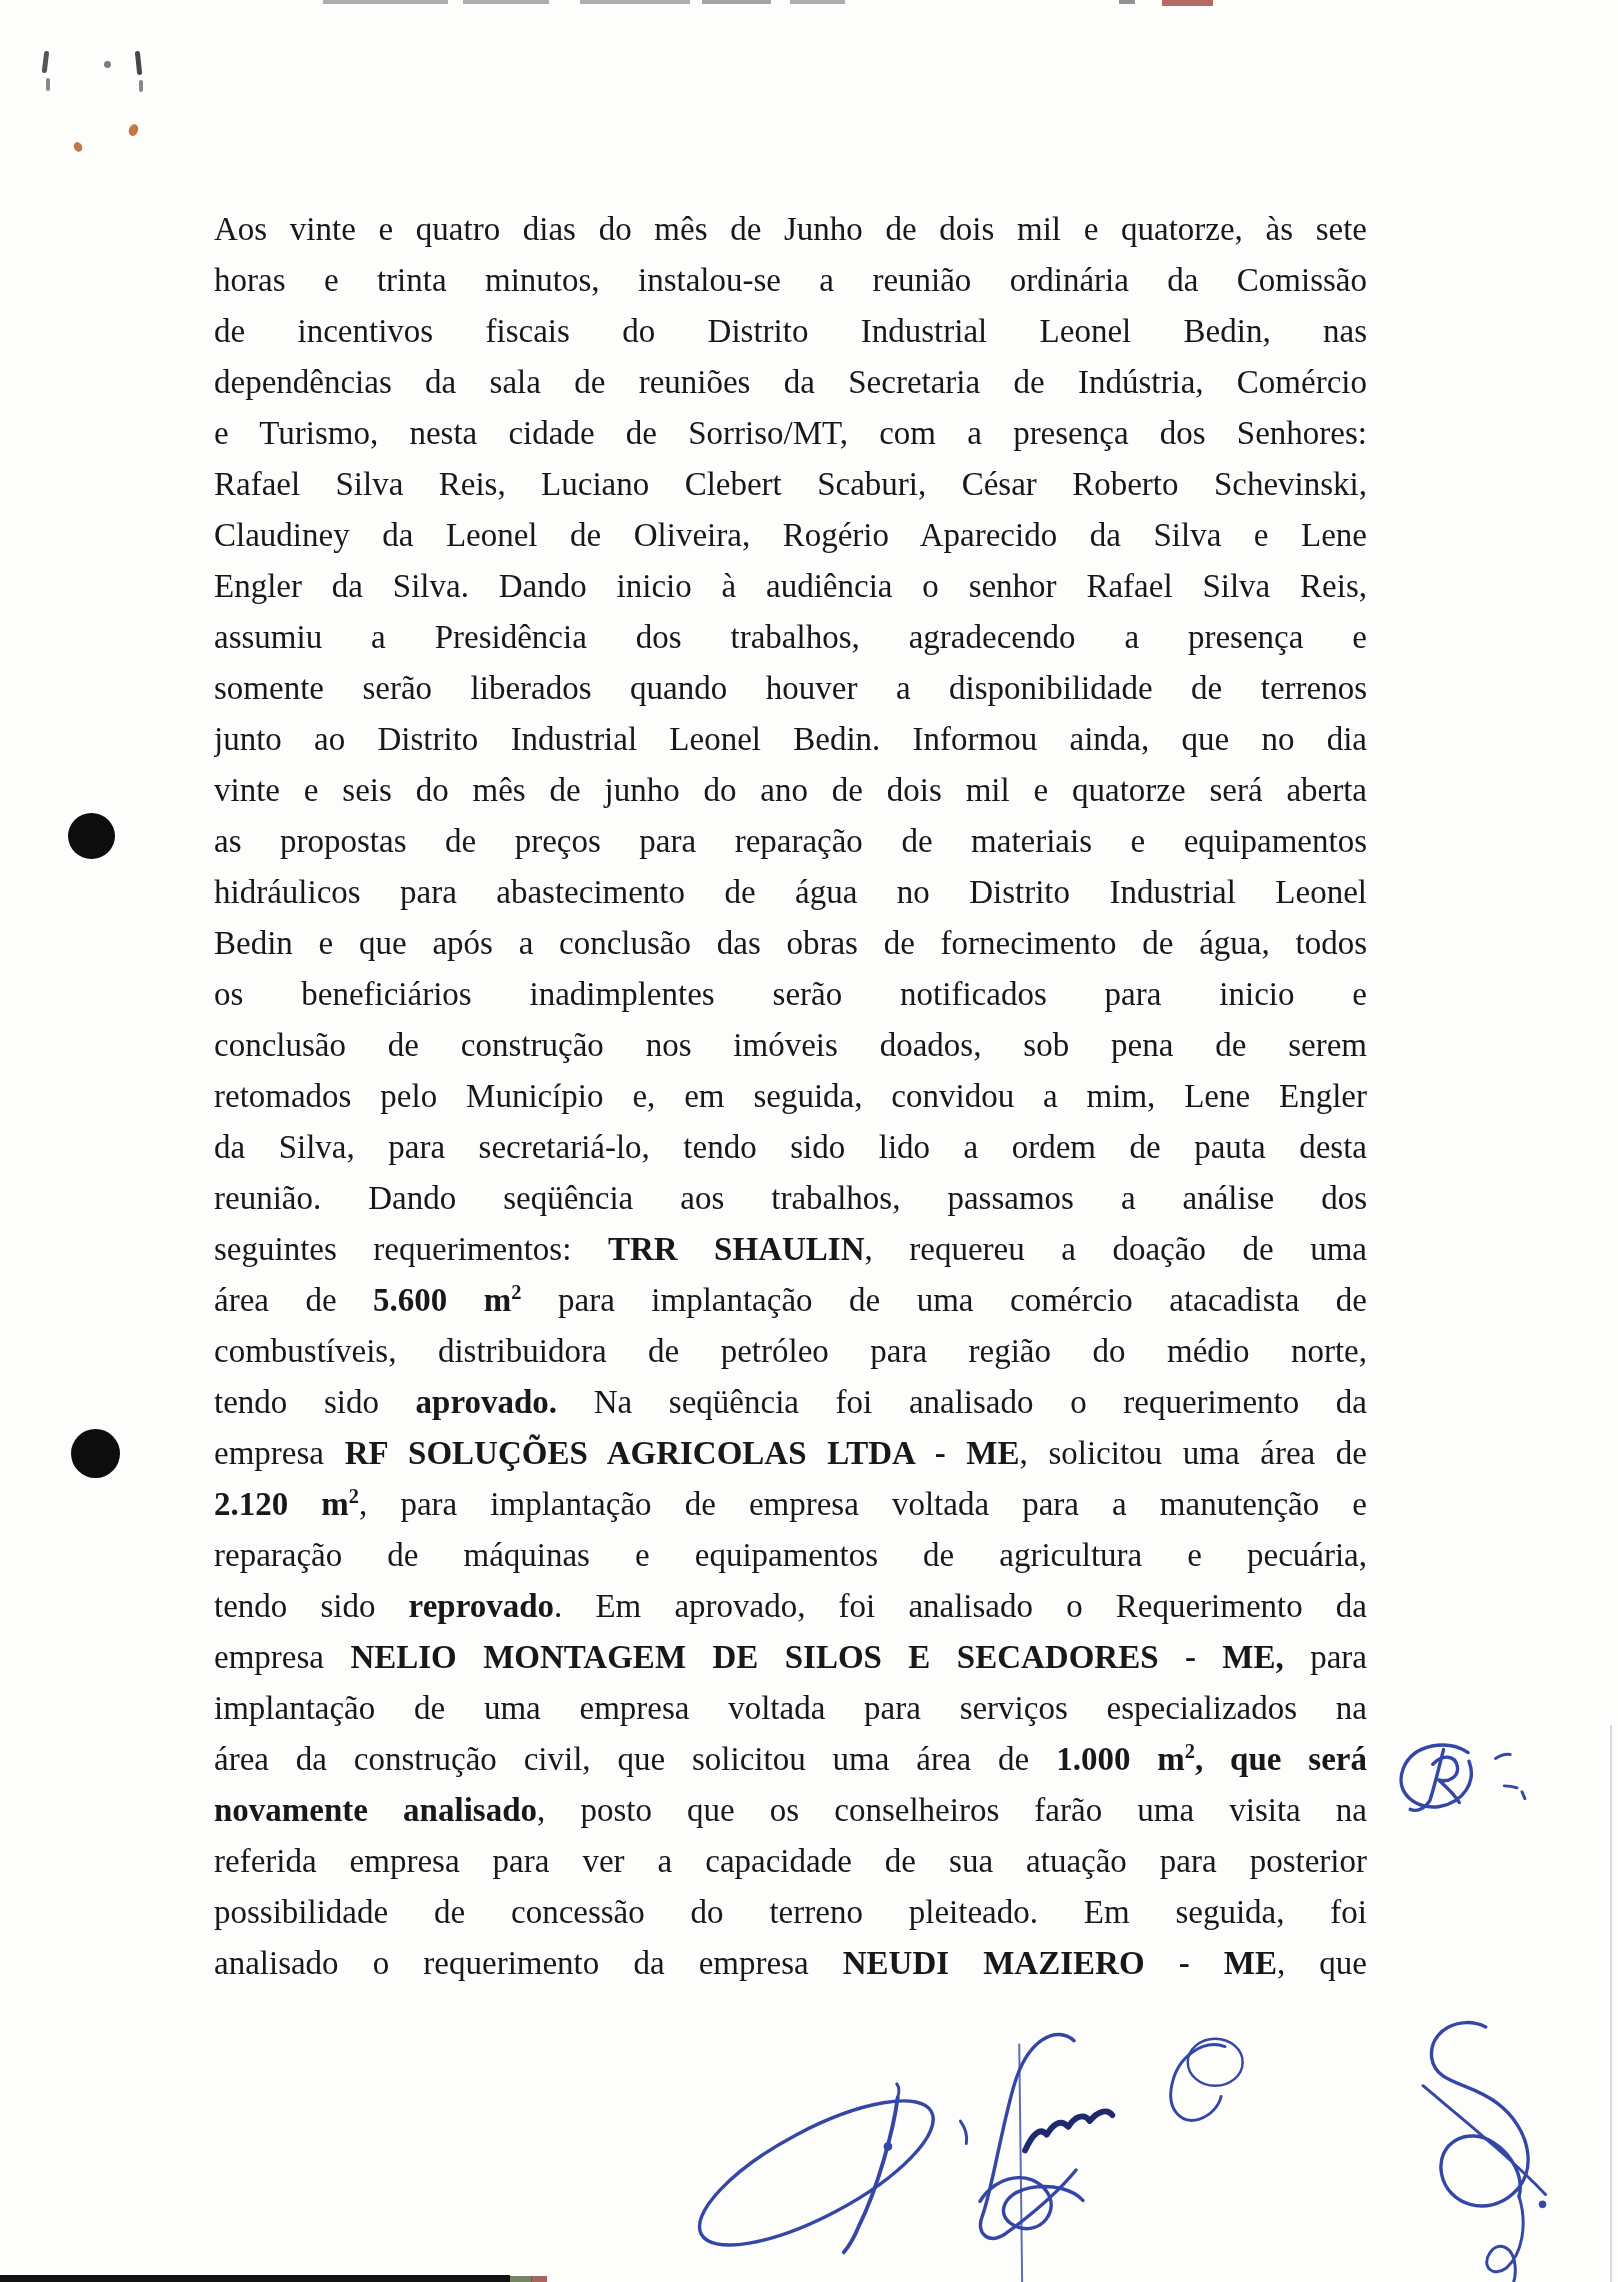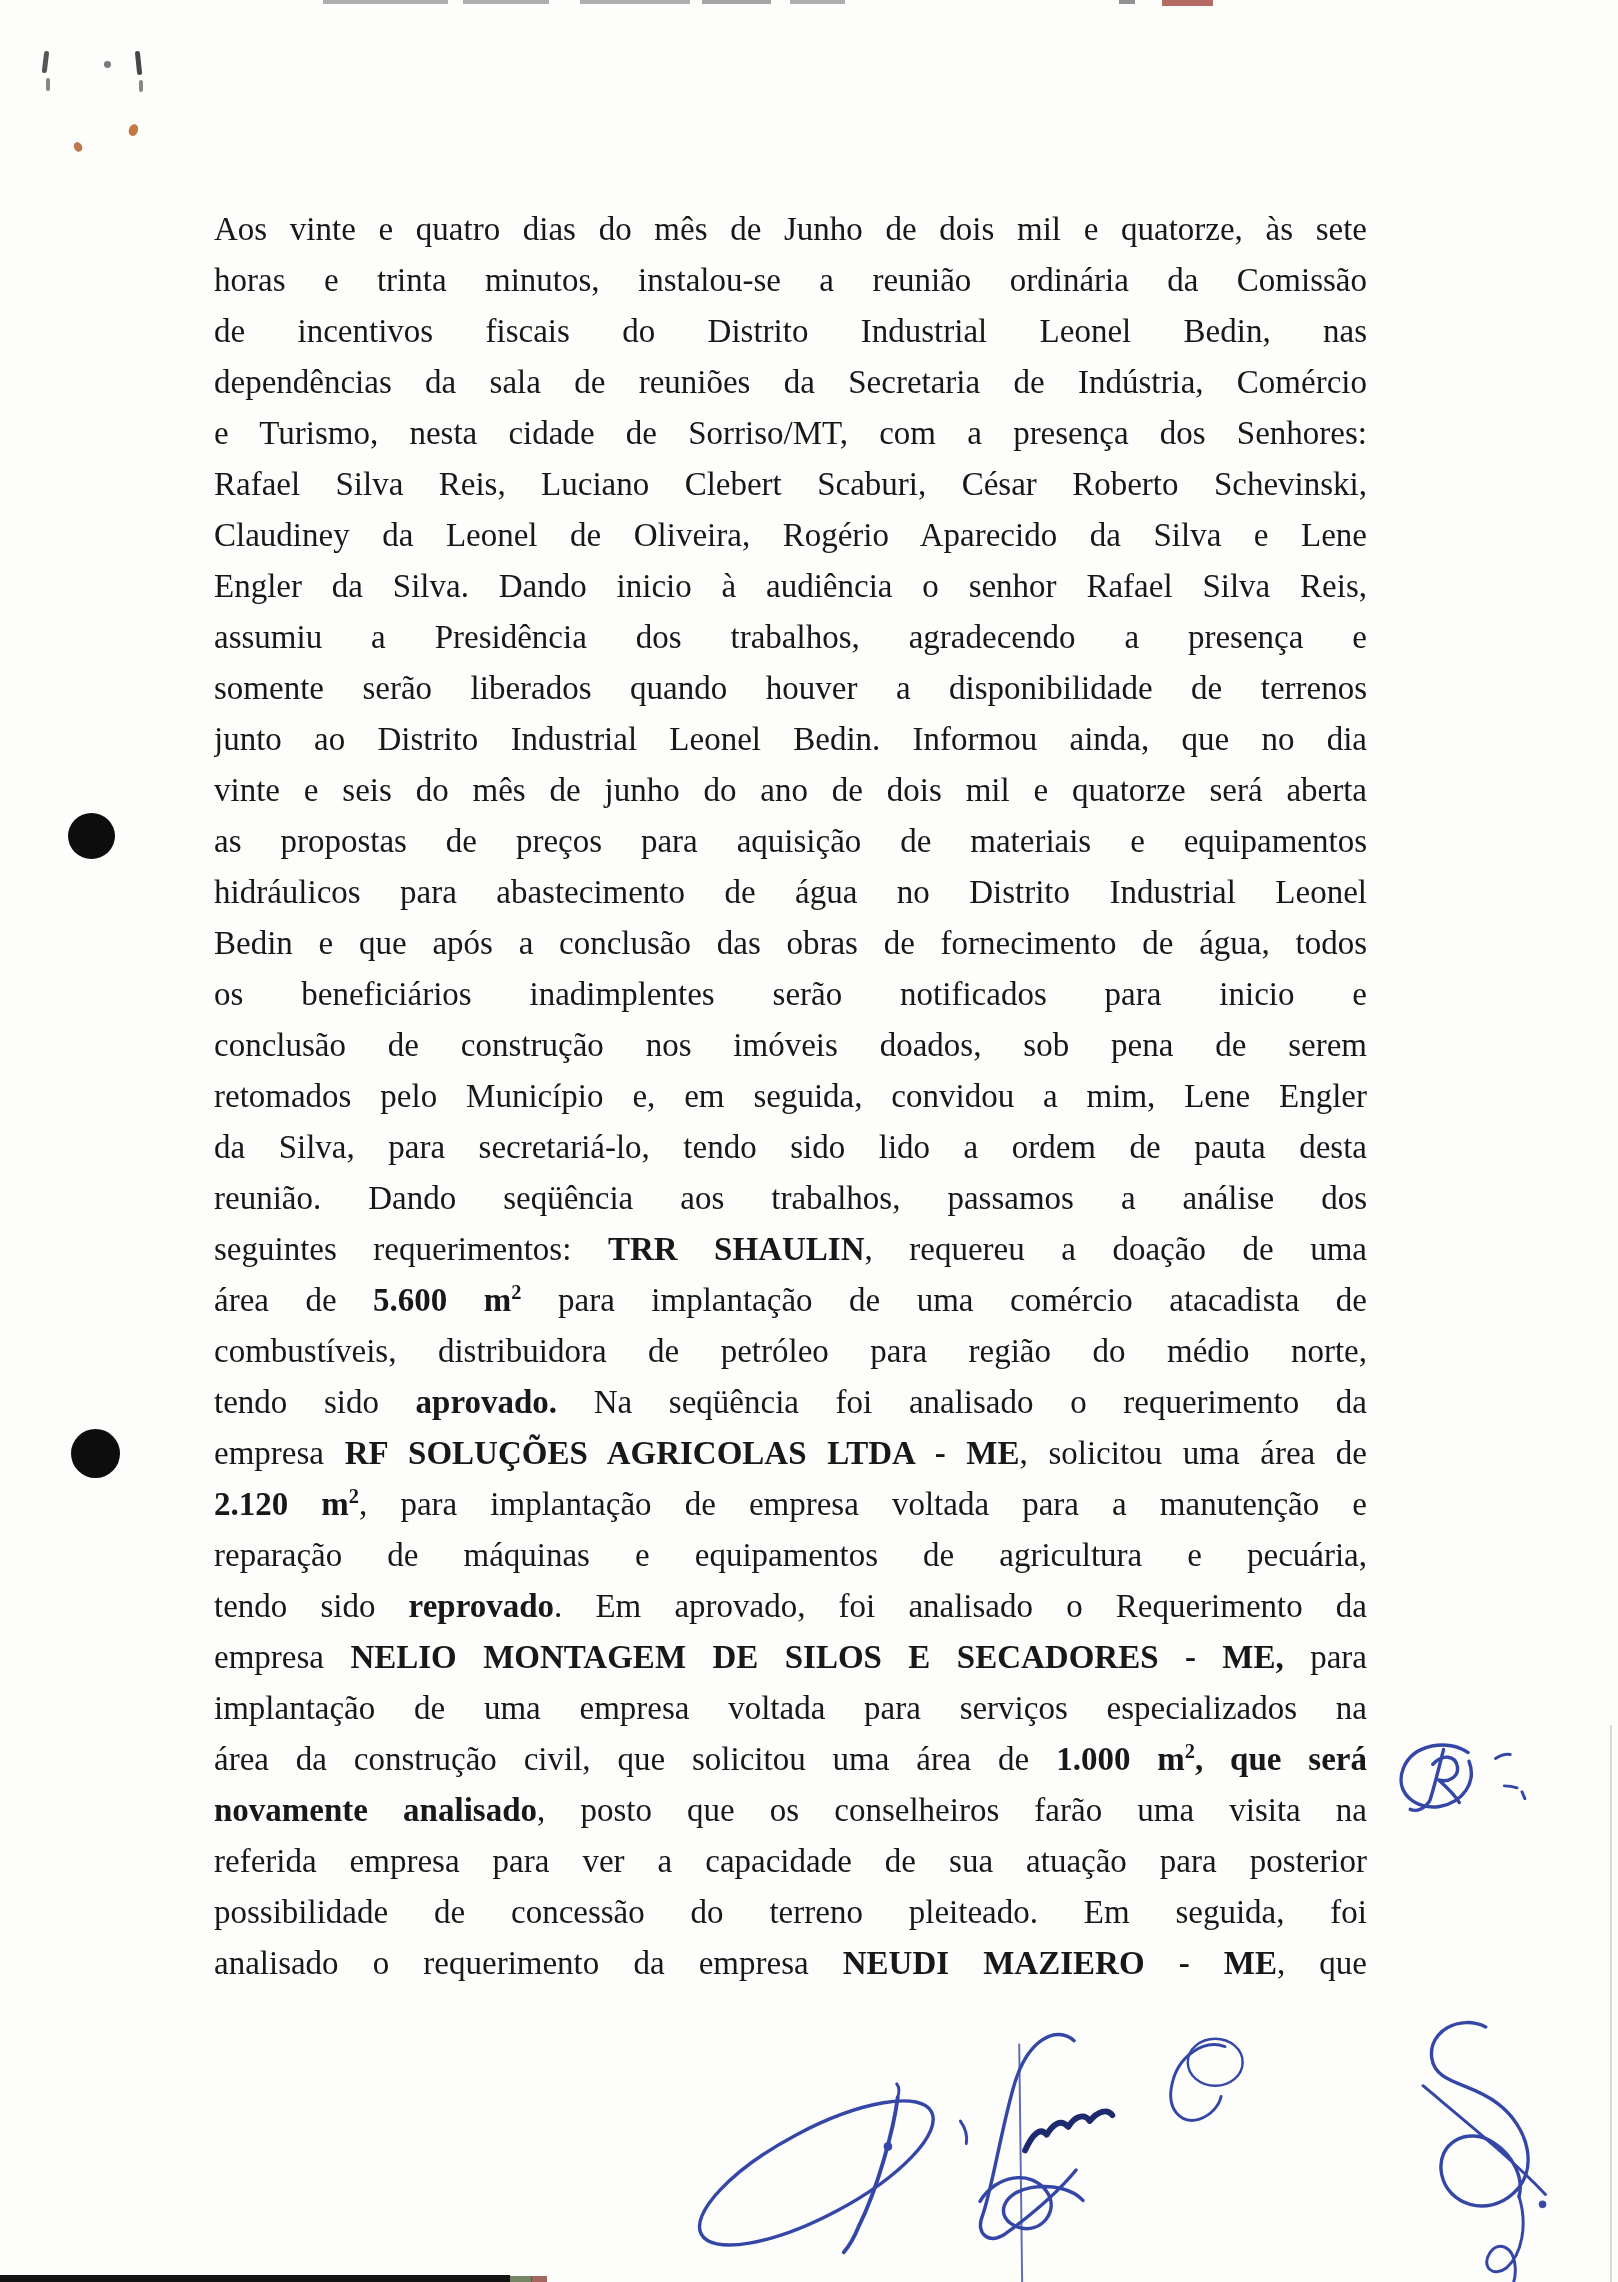--- a/index.html
+++ b/index.html
@@ -93,21 +93,21 @@
       <div class="line"><span>de incentivos fiscais do Distrito Industrial Leonel Bedin, nas</span></div>
       <div class="line"><span>dependências da sala de reuniões da Secretaria de Indústria, Comércio</span></div>
       <div class="line"><span>e Turismo, nesta cidade de Sorriso/MT, com a presença dos Senhores:</span></div>
       <div class="line"><span>Rafael Silva Reis, Luciano Clebert Scaburi, César Roberto Schevinski,</span></div>
       <div class="line"><span>Claudiney da Leonel de Oliveira, Rogério Aparecido da Silva e Lene</span></div>
       <div class="line"><span>Engler da Silva. Dando inicio à audiência o senhor Rafael Silva Reis,</span></div>
       <div class="line"><span>assumiu a Presidência dos trabalhos, agradecendo a presença e</span></div>
       <div class="line"><span>somente serão liberados quando houver a disponibilidade de terrenos</span></div>
       <div class="line"><span>junto ao Distrito Industrial Leonel Bedin. Informou ainda, que no dia</span></div>
       <div class="line"><span>vinte e seis do mês de junho do ano de dois mil e quatorze será aberta</span></div>
-      <div class="line"><span>as propostas de preços para aquisição de materiais e equipamentos</span></div>
+      <div class="line"><span>as propostas de preços para reparação de materiais e equipamentos</span></div>
       <div class="line"><span>hidráulicos para abastecimento de água no Distrito Industrial Leonel</span></div>
       <div class="line"><span>Bedin e que após a conclusão das obras de fornecimento de água, todos</span></div>
       <div class="line"><span>os beneficiários inadimplentes serão notificados para inicio e</span></div>
       <div class="line"><span>conclusão de construção nos imóveis doados, sob pena de serem</span></div>
       <div class="line"><span>retomados pelo Município e, em seguida, convidou a mim, Lene Engler</span></div>
       <div class="line"><span>da Silva, para secretariá-lo, tendo sido lido a ordem de pauta desta</span></div>
       <div class="line"><span>reunião. Dando seqüência aos trabalhos, passamos a análise dos</span></div>
       <div class="line"><span>seguintes requerimentos: </span><b>TRR SHAULIN</b><span>, requereu a doação de uma</span></div>
       <div class="line"><span>área de </span><b>5.600 m<sup>2</sup></b><span> para implantação de uma comércio atacadista de</span></div>
       <div class="line"><span>combustíveis, distribuidora de petróleo para região do médio norte,</span></div>

